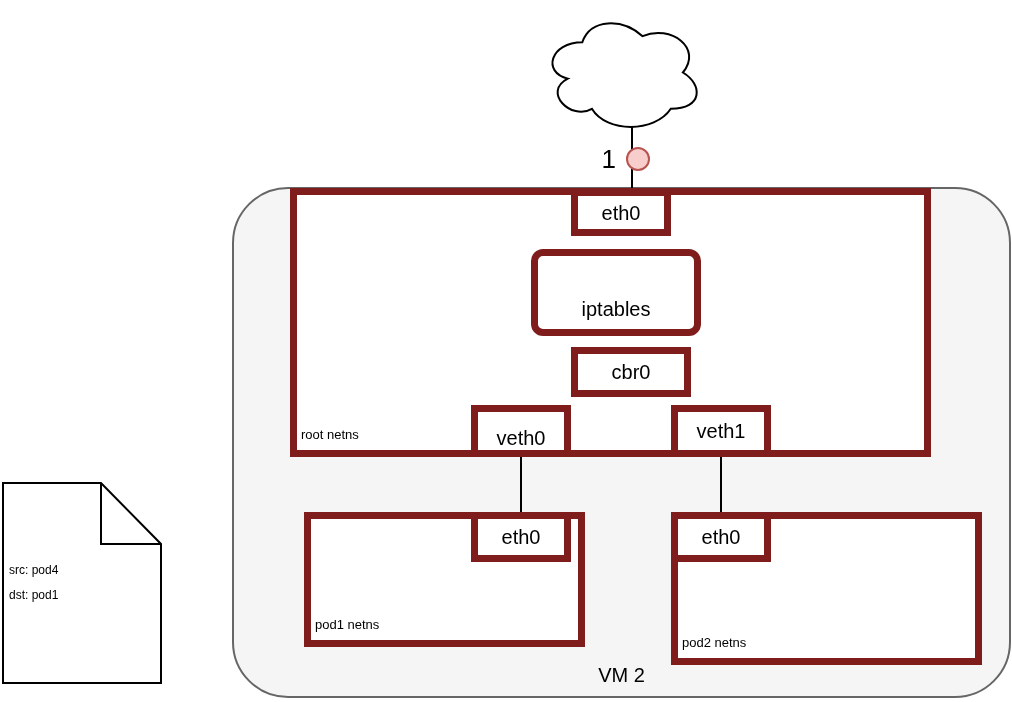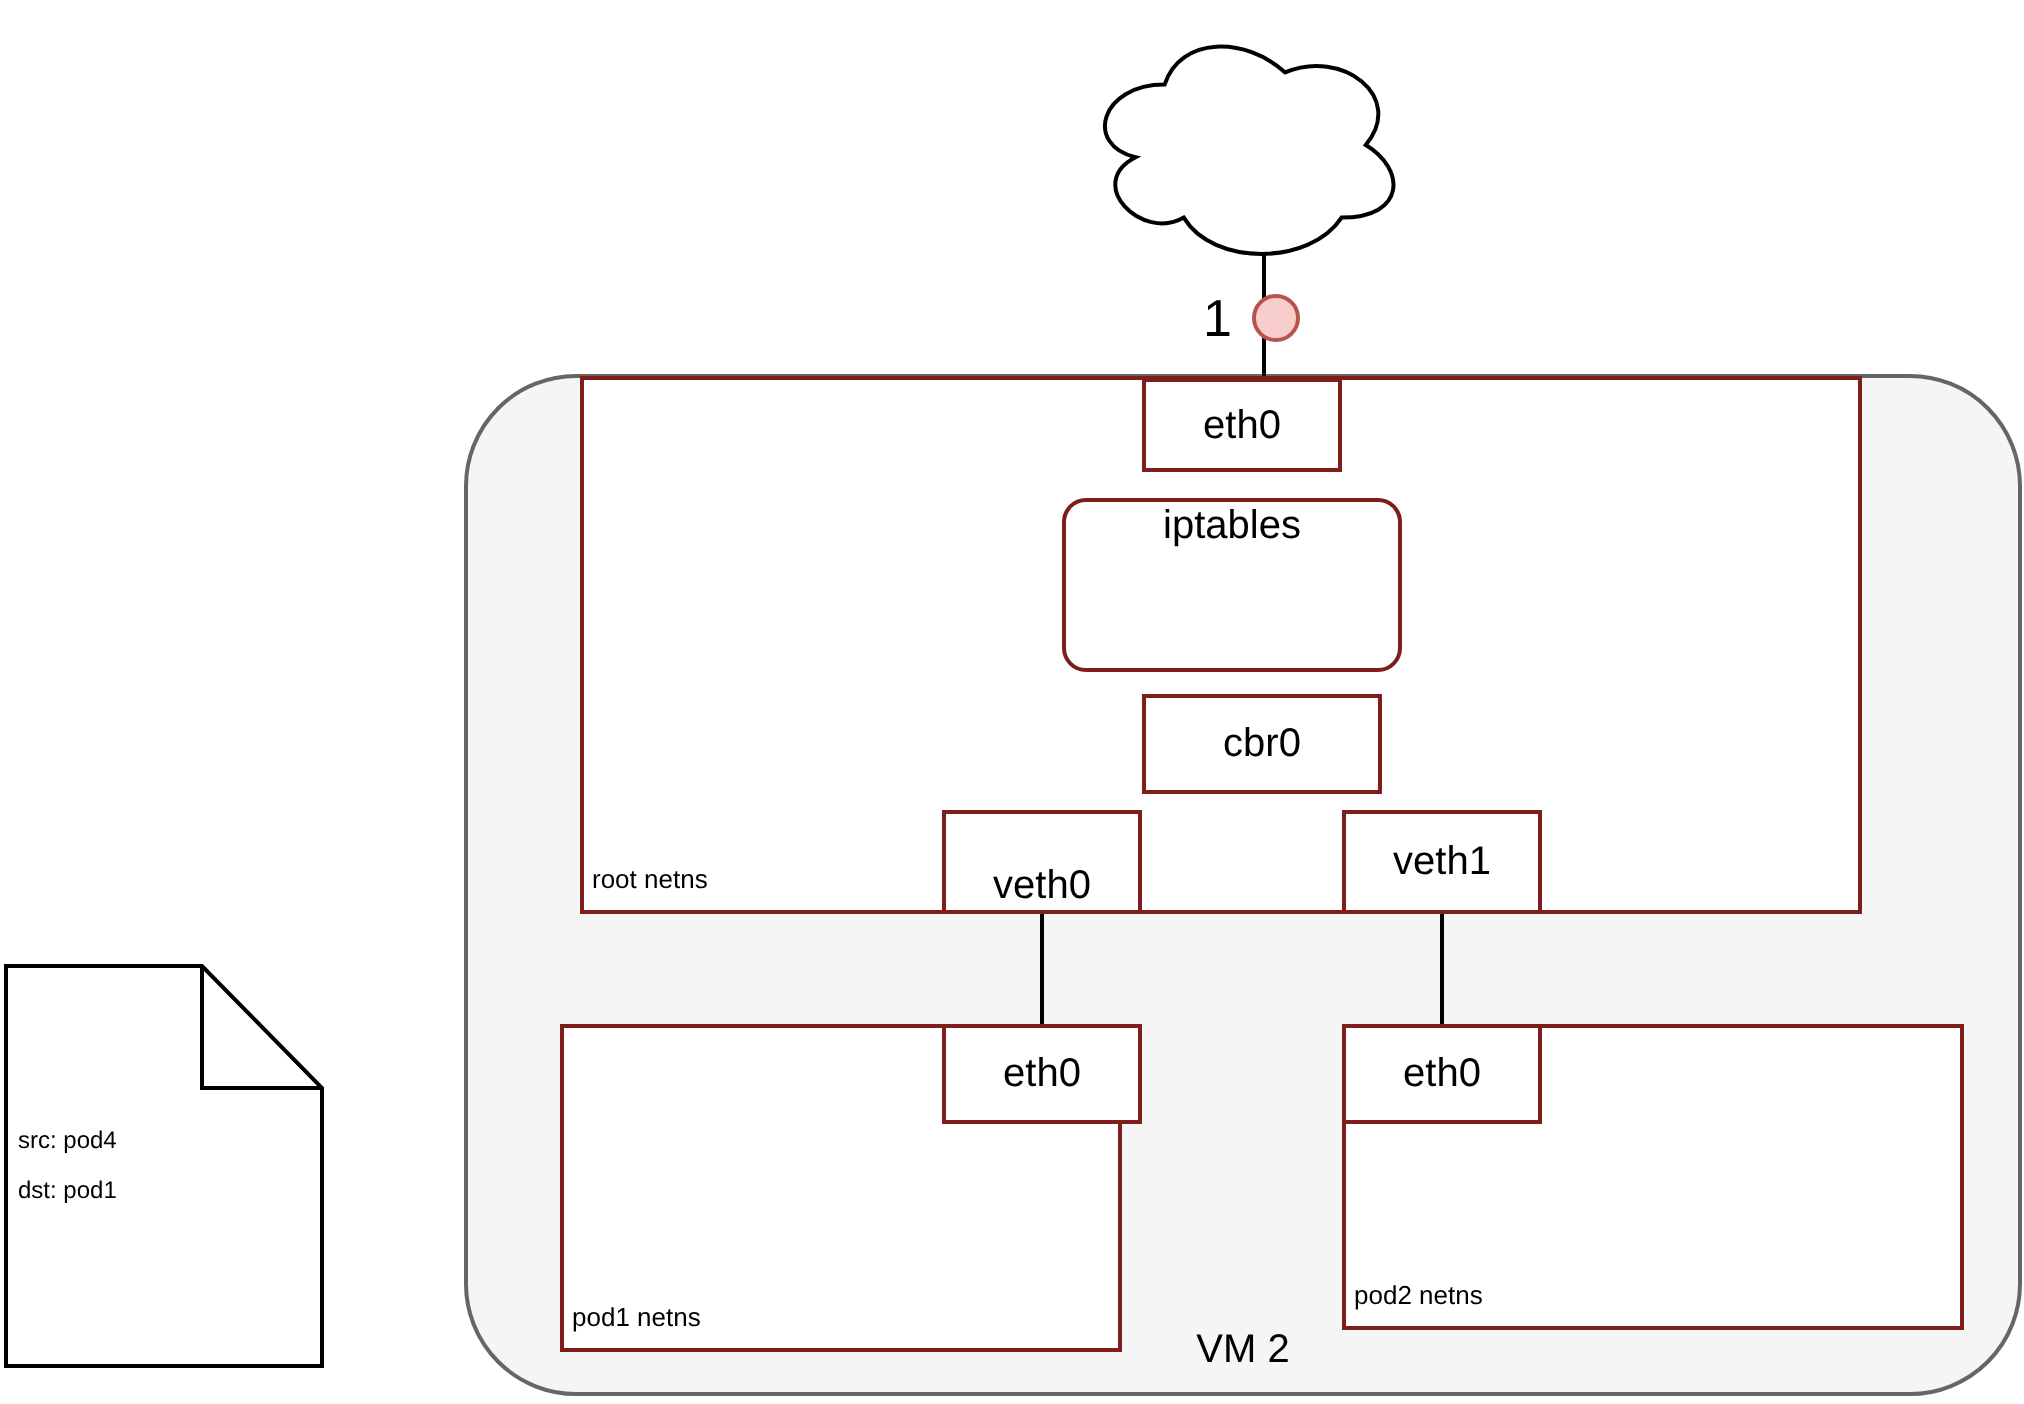--- a/index.html
+++ b/index.html
@@ -8,27 +8,27 @@
     width:1012px;height:702px;
     background:#ffffff;
     font-family:"Liberation Sans", sans-serif;
     color:#000;
     overflow:hidden;
   }
   #shape-layer{position:absolute;left:0;top:0;width:1012px;height:702px;}
   .box{
     position:absolute;
     background:#ffffff;
-    border:2px solid #7f1d1d;
+    border:7px solid #7f1d1d;
     box-sizing:border-box;
     display:flex;align-items:center;justify-content:center;
     font-size:20px;line-height:1.2;
   }
   .box.rounded{border-radius:12px;}
-  .box.bottom-label{align-items:flex-start;padding-bottom:8px;}
+  .box.bottom-label{align-items:flex-end;padding-bottom:8px;}
   .corner-label{
     position:absolute;left:4px;bottom:8px;
     font-size:13px;line-height:1.1;white-space:nowrap;
   }
   .free-label{position:absolute;font-size:20px;line-height:1.2;white-space:nowrap;}
   #vm-label{left:233px;top:663px;width:777px;text-align:center;}
   #link-label{left:556px;top:144px;width:60px;text-align:right;font-size:26px;}
   #note-text{left:9px;top:558px;font-size:12px;line-height:25px;}
 </style>
 </head>
@@ -79,21 +79,21 @@
   </div>
 
   <div class="box" style="left:471px;top:405px;width:100px;height:52px;align-items:flex-end;">
     <span>veth0</span>
   </div>
 
   <div class="box" style="left:671px;top:405px;width:100px;height:52px;">
     <span>veth1</span>
   </div>
 
-  <div class="box" style="left:280px;top:512px;width:281px;height:164px;padding-left:12px;">
+  <div class="box" style="left:304px;top:512px;width:281px;height:135px;padding-left:12px;">
     <span class="corner-label">pod1 netns</span>
   </div>
   <div class="box" style="left:471px;top:512px;width:100px;height:50px;">
     <span>eth0</span>
   </div>
 
   <div class="box" style="left:671px;top:512px;width:311px;height:153px;">
     <span class="corner-label">pod2 netns</span>
   </div>
   <div class="box" style="left:671px;top:512px;width:100px;height:50px;">

